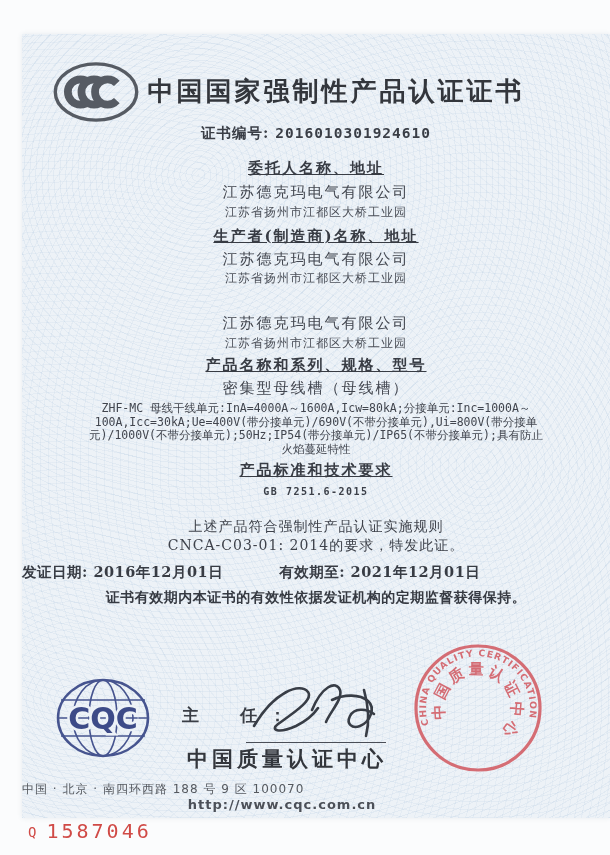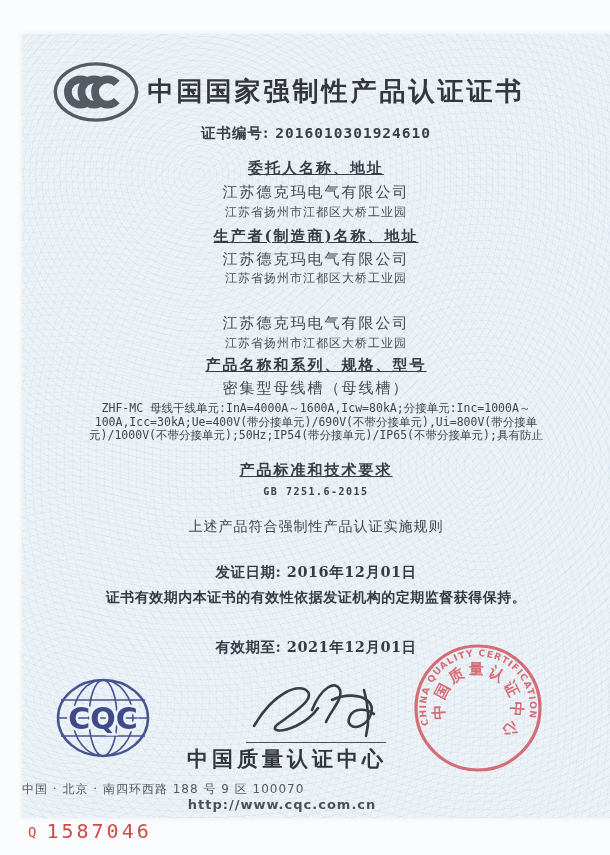--- a/index.html
+++ b/index.html
@@ -35,21 +35,21 @@
   .co-addr  { font-size:12px; letter-spacing:1px; color:#4a4e57; }
   .spec-block {
     top:368px; font-size:11.5px; line-height:13.5px; color:#41454e;
     font-family:"DejaVu Sans Mono","Liberation Mono",monospace;
     padding:0 28px;
   }
   .std-value { font-size:10px; letter-spacing:1.5px; font-weight:bold; color:#3c4049;
     font-family:"DejaVu Sans Mono","Liberation Mono",monospace; }
   .stmt { font-size:14px; letter-spacing:1px; color:#3e424b; }
   .dates-row { top:529px; display:flex; justify-content:flex-start; gap:56px;
-    font-size:14.5px; font-weight:bold; letter-spacing:.5px; color:#383c44;flex-direction:column; }
+    font-size:14.5px; font-weight:bold; letter-spacing:.5px; color:#383c44; }
   .note-1 { top:555px; font-size:14px; font-weight:bold; letter-spacing:.5px; color:#363a42; }
   .note-2 { top:578px; font-size:12.5px; font-weight:bold; letter-spacing:.5px; color:#42464f; }
   .cqc-logo { left:33px; top:642px; width:96px; height:84px; }
   .director-row { left:160px; top:670px; font-size:17px; font-weight:bold;
     letter-spacing:12px; color:#3a3e46; }
   .signature { left:226px; top:636px; width:142px; height:74px; }
   .sig-line { left:224px; top:708px; width:140px; border-bottom:1.5px solid #4a4e57; }
   .org-name { left:118px; top:711px; width:294px; text-align:center;
     font-size:21px; font-weight:bold; letter-spacing:4px; color:#33363c;
     font-family:"DejaVu Sans","Liberation Sans",sans-serif; }
@@ -94,26 +94,28 @@
   <div class="abs centered co-name" style="top:280px">江苏德克玛电气有限公司</div>
   <div class="abs centered co-addr" style="top:301px">江苏省扬州市江都区大桥工业园</div>
 
   <div class="abs centered sec-label" style="top:322px">产品名称和系列、规格、型号</div>
   <div class="abs centered co-name" style="top:345px">密集型母线槽（母线槽）</div>
 
   <div class="abs centered spec-block">
     <div>ZHF-MC 母线干线单元:InA=4000A～1600A,Icw=80kA;分接单元:Inc=1000A～</div>
     <div>100A,Icc=30kA;Ue=400V(带分接单元)/690V(不带分接单元),Ui=800V(带分接单</div>
     <div>元)/1000V(不带分接单元);50Hz;IP54(带分接单元)/IP65(不带分接单元);具有防止</div>
+    <div>火焰蔓延特性</div>
   </div>
 
   <div class="abs centered sec-label" style="top:427px">产品标准和技术要求</div>
   <div class="abs centered std-value" style="top:452px">GB 7251.6-2015</div>
 
   <div class="abs centered stmt" style="top:484px">上述产品符合强制性产品认证实施规则</div>
+  <div class="abs centered stmt" style="top:503px">CNCA-C03-01: 2014的要求，特发此证。</div>
 
   <div class="abs centered dates-row">
     <span>
       <span>发证日期:</span>
       <span>2016年12月01日</span>
     </span>
     <span>
       <span>有效期至:</span>
       <span>2021年12月01日</span>
     </span>
@@ -124,20 +126,21 @@
   <svg class="abs cqc-logo" viewBox="0 0 96 84">
     <ellipse cx="48" cy="42" rx="45" ry="38" fill="none" stroke="#46548f" stroke-width="2.5"></ellipse>
     <ellipse cx="48" cy="42" rx="30" ry="38" fill="none" stroke="#46548f" stroke-width="1.6"></ellipse>
     <ellipse cx="48" cy="42" rx="14" ry="38" fill="none" stroke="#46548f" stroke-width="1.6"></ellipse>
     <line x1="6" y1="24" x2="90" y2="24" stroke="#46548f" stroke-width="1.6"></line>
     <line x1="3" y1="42" x2="93" y2="42" stroke="#46548f" stroke-width="1.6"></line>
     <line x1="6" y1="60" x2="90" y2="60" stroke="#46548f" stroke-width="1.6"></line>
     <text x="48" y="53" text-anchor="middle" font-size="30" font-weight="bold" font-family="DejaVu Sans, Liberation Sans, sans-serif" fill="#3d4b88" stroke="#edf2f7" stroke-width="5" paint-order="stroke">CQC</text>
   </svg>
 
+  <div class="abs director-row">主　任：</div>
 
   <svg class="abs signature" viewBox="0 0 142 74">
     <g fill="none" stroke="#383d46" stroke-width="2.6" stroke-linecap="round">
       <path d="M6,56 C26,22 52,12 60,22 C66,30 44,44 30,54 C22,60 30,64 48,56 C58,51 66,44 70,38"></path>
       <path d="M64,40 C74,16 88,10 92,20 C95,29 82,42 78,52"></path>
       <path d="M84,30 C96,24 112,24 120,31 C128,38 122,52 112,56 C104,59 98,54 102,46 C106,38 118,38 126,44"></path>
       <path d="M116,20 C120,34 122,50 118,66"></path>
     </g>
   </svg>
   <div class="abs sig-line"></div>

